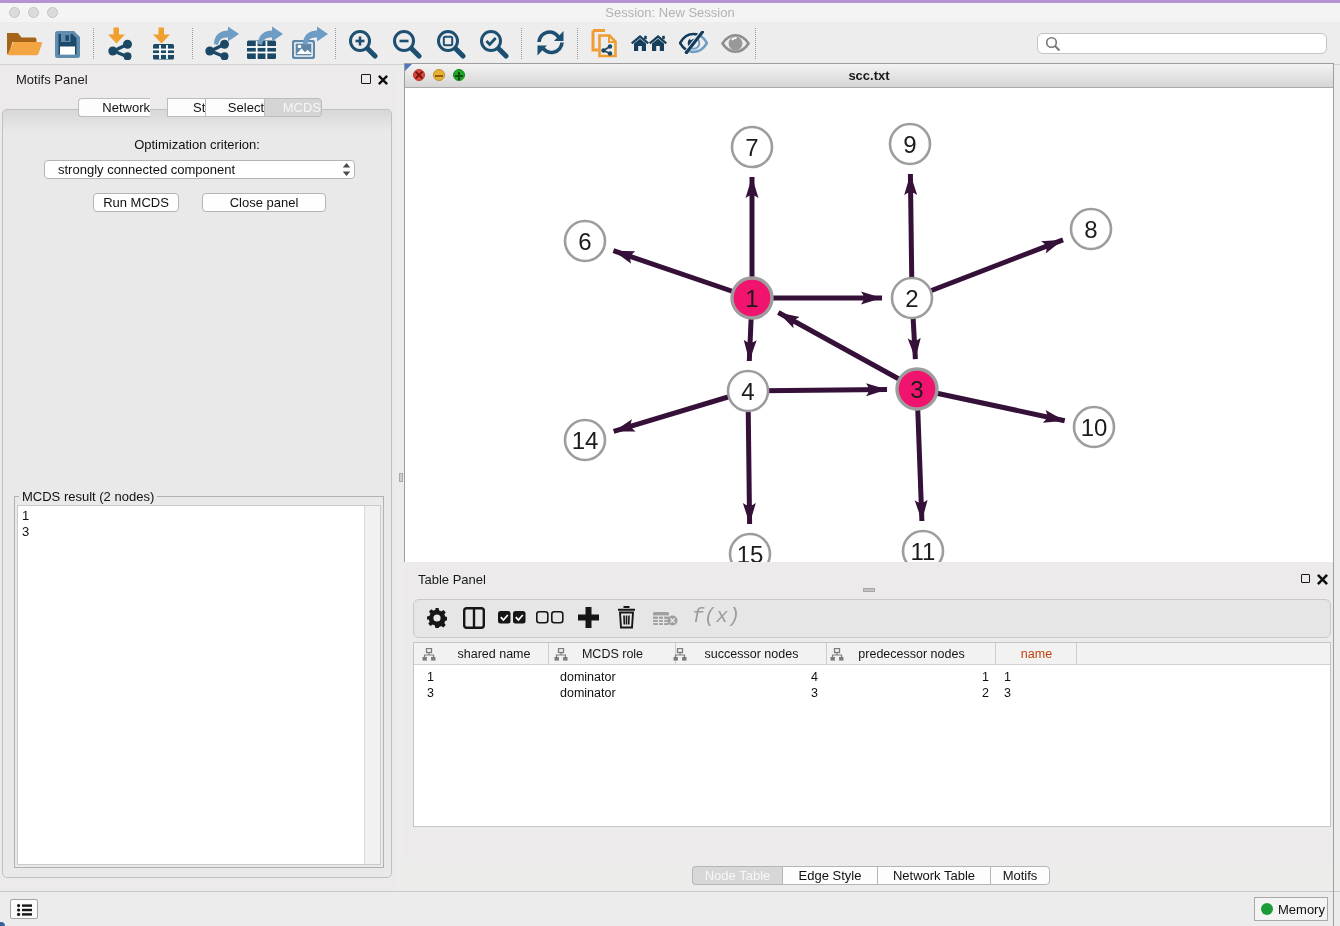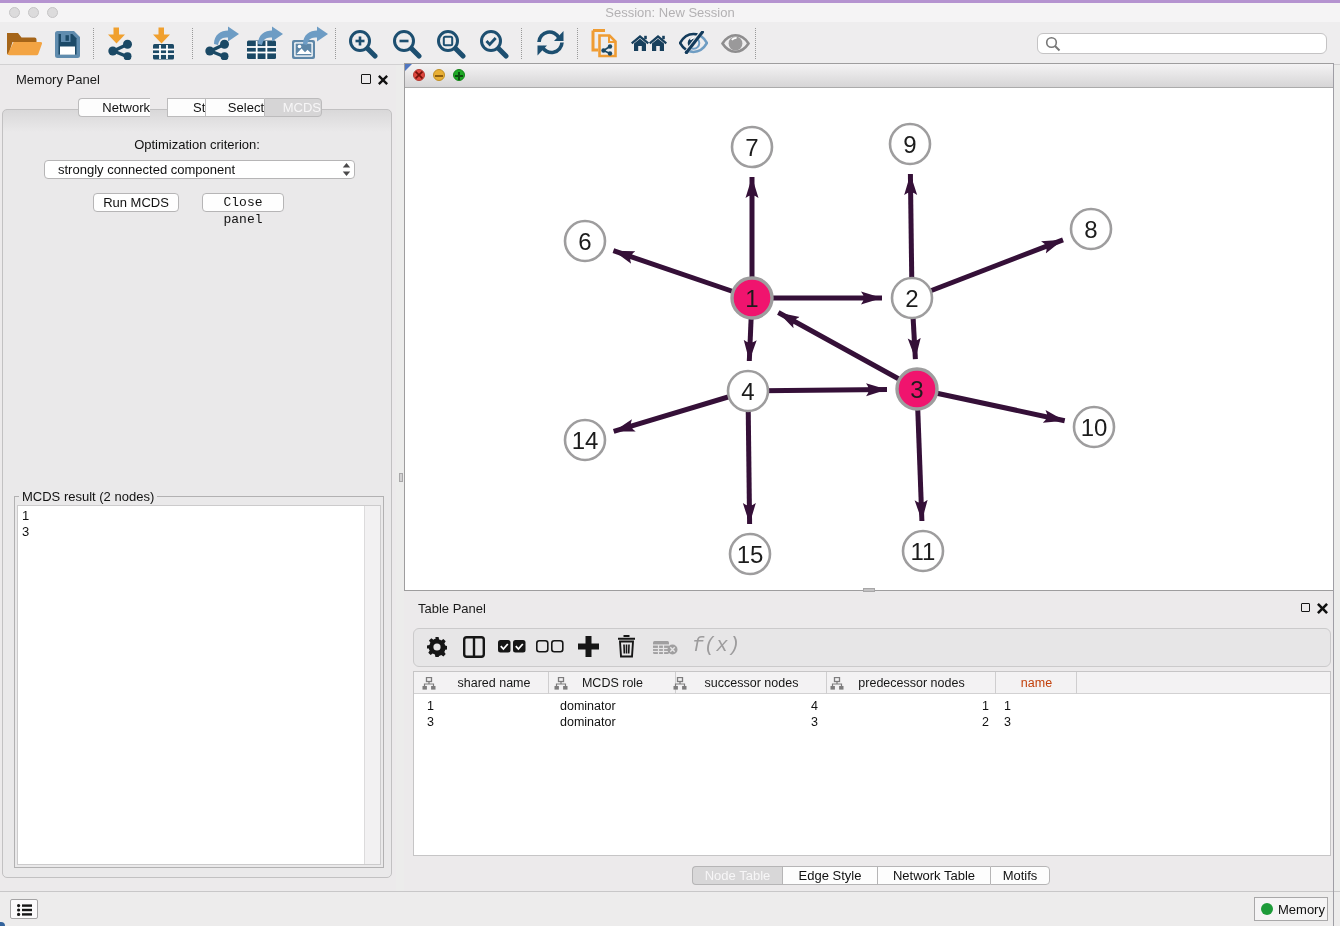--- a/index.html
+++ b/index.html
@@ -30,21 +30,21 @@
          font-size:13px; color:#111; text-align:center; line-height:17px; }
   #fieldset { left:14px; top:496px; width:370px; height:372px; border:1px solid #b2b1b2; }
   #fs-white { left:17px; top:505px; width:364px; height:360px; background:#fff; border:1px solid #cccbcc; }
 
   
   #netwin { left:404px; top:63px; width:930px; height:528px; border:1px solid #9e9d9e; background:#fff; }
   #net-titlebar { left:0; top:0; width:928px; height:24px; background:linear-gradient(#f4f3f4,#d6d5d6); border-bottom:1px solid #ababab; }
   .mac-btn { position:absolute; top:5px; width:12px; height:12px; border-radius:50%; }
 
   
-  #tpanel { left:404px; top:591px; width:930px; height:300px; background:#eceaeb; }
+  #tpanel { left:404px; top:562px; width:930px; height:300px; background:#eceaeb; }
   #tp-title { left:14px; top:10px; font-size:13px; color:#1a1a1a; }
   #tp-toolbar { left:9px; top:37px; width:918px; height:39px; background:#e7e6e7; border:1px solid #cbcacb; border-radius:6px; }
   #tp-table { left:9px; top:80px; width:918px; height:185px; background:#fff; border:1px solid #c6c5c6; }
   .th-row { left:0; top:0; width:916px; height:22px; background:#f3f2f3; border-bottom:1px solid #d2d1d2; }
   .th-cell { position:absolute; top:0; height:22px; border-right:1px solid #cfcecf; font-size:12.5px; color:#161616; }
   .td { position:absolute; font-size:12.5px; color:#111; }
   .hicon { width:14px; height:13px; }
 
   
   .btab { position:absolute; top:866px; height:19px; font-size:13px; font-weight:500; color:#111;
@@ -230,39 +230,39 @@
   <path d="M10.8,5.8 a6,6 0 0 1 4.8,-2" fill="none" stroke="#fdfdfd" stroke-width="1.8"></path>
 </svg>
 <div class="abs" id="searchbox">
   <svg width="16" height="16" style="position:absolute;left:7px;top:2px;" viewBox="0 0 16 16">
     <circle cx="6.5" cy="6.5" r="4.8" fill="none" stroke="#777" stroke-width="1.6"></circle>
     <line x1="10" y1="10" x2="14.5" y2="14.5" stroke="#777" stroke-width="2"></line>
   </svg>
 </div>
 
 <div class="abs" id="cpanel"></div>
-<div class="abs" id="cpanel-title">Memory Panel</div>
+<div class="abs" id="cpanel-title">Motifs Panel</div>
 <div class="abs" style="left:361px;top:74px;width:10px;height:10px;border:1.8px solid #161616;border-radius:1px;"></div>
 <svg class="abs" style="left:378px;top:75px;" width="10" height="10" viewBox="0 0 12 12">
   <path d="M2,0 L6,4 L10,0 L12,2 L8,6 L12,10 L10,12 L6,8 L2,12 L0,10 L4,6 L0,2 z" fill="#111"></path>
 </svg>
 <div class="abs" id="cp-box"></div>
 <div class="abs tab" style="left:78px;width:72px;border-radius:4px 0 0 4px;">Network</div>
 <div class="abs tab" style="left:167px;width:55px;">Style</div>
 <div class="abs tab" style="left:205px;width:59px;">Select</div>
 <div class="abs tab" style="left:264px;width:58px;border-right:1px solid #bcbbbc;border-radius:0 4px 4px 0;background:#d6d5d6;color:#f7f6f7;">MCDS</div>
 
 <div class="abs" style="left:2px;top:137px;width:390px;text-align:center;font-size:13px;color:#111;">Optimization criterion:</div>
 <div class="abs dropdown">strongly connected component</div>
 <svg class="abs" style="left:341px;top:163px;" width="11" height="13" viewBox="0 0 11 13">
   <path d="M5.5,0 L9.2,4.4 H1.8 z" fill="#4a494a"></path>
   <path d="M5.5,13 L9.2,8.6 H1.8 z" fill="#4a494a"></path>
 </svg>
 <div class="abs btn" style="left:93px;width:86px;">Run MCDS</div>
-<div class="abs btn" style="left:202px;width:82px;font-family:Liberation Mono, monospace;">Close panel</div>
+<div class="abs btn" style="left:202px;width:124px;">Close panel</div>
 
 <div class="abs" id="fieldset"></div>
 <div class="abs" style="left:19px;top:489px;background:#eae9ea;padding:0 3px;font-size:13px;color:#111;">MCDS result (2 nodes)</div>
 <div class="abs" id="fs-white"></div>
 <div class="abs" style="left:364px;top:506px;width:16px;height:358px;background:#f2f1f2;border-left:1px solid #dcdbdc;"></div>
 <div class="abs" style="left:22px;top:508px;font-size:13px;color:#111;line-height:16px;">1<br>3</div>
 
 <div class="abs" id="netwin">
   <div class="abs" id="net-titlebar"></div>
   <svg class="abs" style="left:0;top:0;" width="7" height="7" viewBox="0 0 7 7">
@@ -270,20 +270,21 @@
     </svg>
   <div class="abs mac-btn" style="left:8px;background:#e0463e;border:1px solid #b33a32;"></div>
   <div class="abs mac-btn" style="left:28px;background:#e8af35;border:1px solid #c08f25;"></div>
   <div class="abs mac-btn" style="left:48px;background:#1ea825;border:1px solid #13851a;"></div>
   <svg class="abs" style="left:10px;top:7px;" width="8" height="8" viewBox="0 0 10 10">
       <path d="M1.5,0 L5,3.5 L8.5,0 L10,1.5 L6.5,5 L10,8.5 L8.5,10 L5,6.5 L1.5,10 L0,8.5 L3.5,5 L0,1.5 z" fill="#741109"></path>
     </svg>
   <div class="abs" style="left:30px;top:10.5px;width:8px;height:2.6px;background:#8e5f10;"></div>
   <div class="abs" style="left:50px;top:10.6px;width:8px;height:2.4px;background:#0c4d10;"></div>
   <div class="abs" style="left:52.8px;top:7.8px;width:2.4px;height:8px;background:#0c4d10;"></div>
+  <div class="abs" style="left:0;top:4px;width:928px;text-align:center;font-size:13px;font-weight:bold;color:#1a1a1a;">scc.txt</div>
 
   <svg class="abs" style="left:0;top:25px;" width="928" height="501" viewBox="0 0 928 501">
     <defs>
       <marker id="arrow" markerUnits="userSpaceOnUse" markerWidth="24" markerHeight="18" refX="21" refY="7.5" orient="auto">
         <path d="M0,1 L21,7.5 L0,14 Q5.5,7.5 0,1 z" fill="#351038"></path>
       </marker>
     </defs>
     <g stroke="#351038" stroke-width="5" marker-end="url(#arrow)">
       <line x1="347" y1="209" x2="347" y2="88"></line>
       <line x1="347" y1="209" x2="208.4" y2="161.7"></line>

